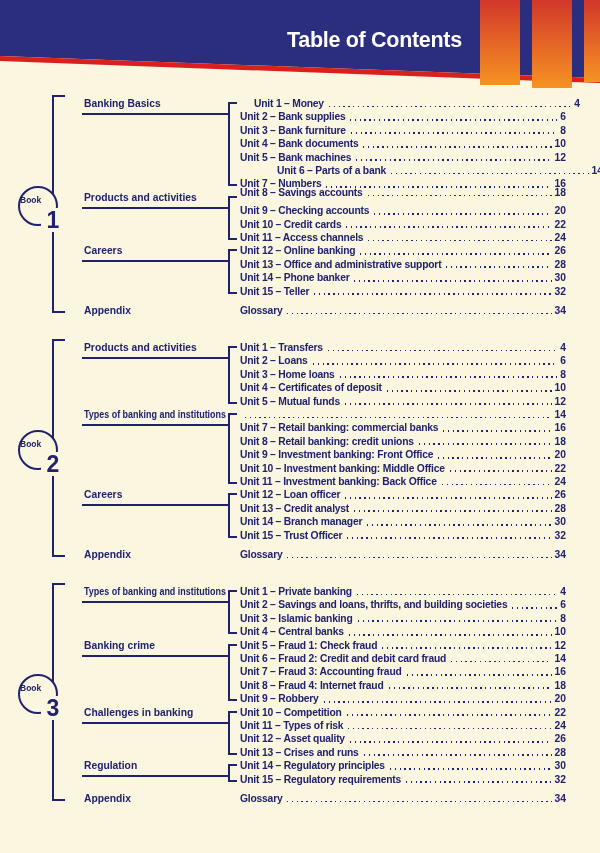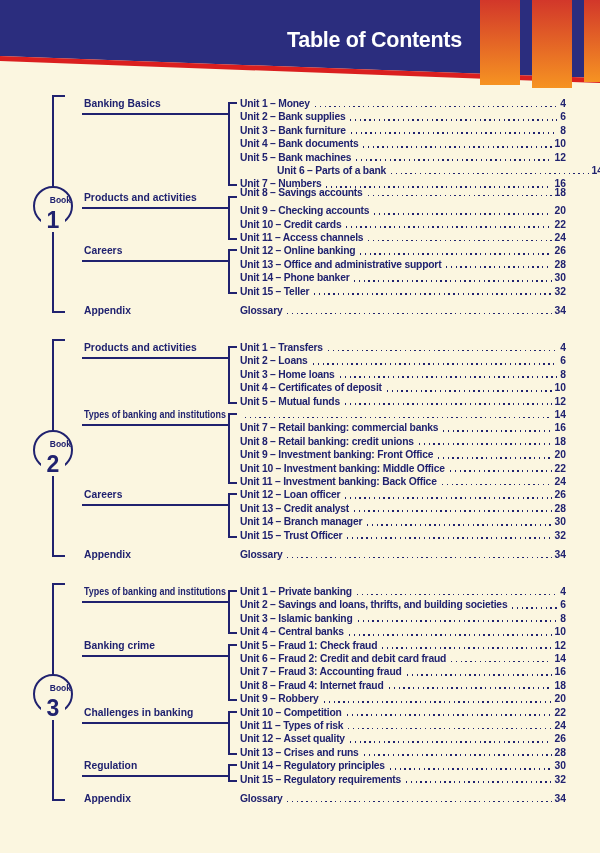--- a/index.html
+++ b/index.html
@@ -23,22 +23,22 @@
   .s1{left:480px;width:40px;height:85px;}
   .s2{left:532px;width:40px;height:88px;}
   .s3{left:584px;width:16px;height:82px;}
 
   
   main{position:absolute;left:0;top:90px;width:600px;height:763px;}
   .book-section{position:absolute;left:0;width:600px;height:224px;color:var(--ink);}
 
   .big-bracket{position:absolute;left:52px;top:-2px;width:13px;height:218px;
     border-left:2px solid var(--ink);border-top:2px solid var(--ink);border-bottom:2px solid var(--ink);z-index:1;}
-  .badge-circle{position:absolute;left:33px;top:89px;width:40px;height:40px;border:2px solid var(--ink);
-    border-radius:50%;background:var(--page-bg);z-index:2;text-align:right;}
+  .badge-circle{position:absolute;left:18px;top:89px;width:40px;height:40px;border:2px solid var(--ink);
+    border-radius:50%;background:var(--page-bg);z-index:2;text-align:left;}
   .badge-word{font-size:8.5px;font-weight:bold;padding-top:7px;letter-spacing:0;}
   .badge-num{position:absolute;left:41px;top:111px;width:24px;text-align:center;font-size:23px;font-weight:bold;
     background:var(--page-bg);z-index:3;line-height:1.05;}
 
   .cat-label{position:absolute;left:84px;font-size:10.3px;font-weight:bold;white-space:nowrap;
     transform-origin:left center;z-index:2;}
   .cat-line{position:absolute;left:82px;width:148px;height:2px;background:var(--ink);}
   .unit-bracket{position:absolute;left:228px;width:9px;
     border-left:2px solid var(--ink);border-top:2px solid var(--ink);border-bottom:2px solid var(--ink);}
 
@@ -63,21 +63,21 @@
   <main id="books">
       <div class="book-section" style="top: 7px;">
         <div class="big-bracket"></div>
         <div class="badge-circle">
           <div class="badge-word">Book</div>
         </div>
         <div class="badge-num">1</div>
         <div class="cat-label" style="top: 1px;">Banking Basics</div>
         <div class="cat-line" style="top: 16px;"></div>
         <div class="unit-bracket" style="top: 5px; height: 84.4px;"></div>
-        <div class="unit-row" style="top: 0px;">
+        <div class="unit-row" style="top: 0px; margin-left: 14px;">
           <div class="u-label">Unit 1 – Money</div>
           <div class="dots"></div>
           <div class="u-page">4</div>
         </div>
         <div class="unit-row" style="top: 13.4px;">
           <div class="u-label">Unit 2 – Bank supplies</div>
           <div class="dots"></div>
           <div class="u-page">6</div>
         </div>
         <div class="unit-row" style="top: 26.8px;">

